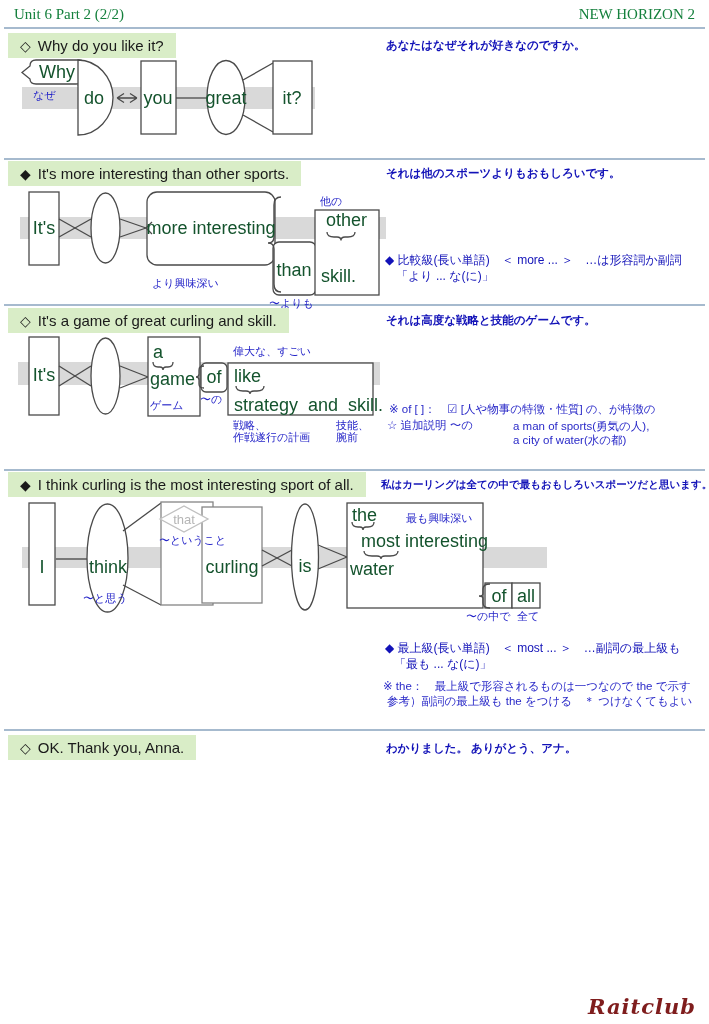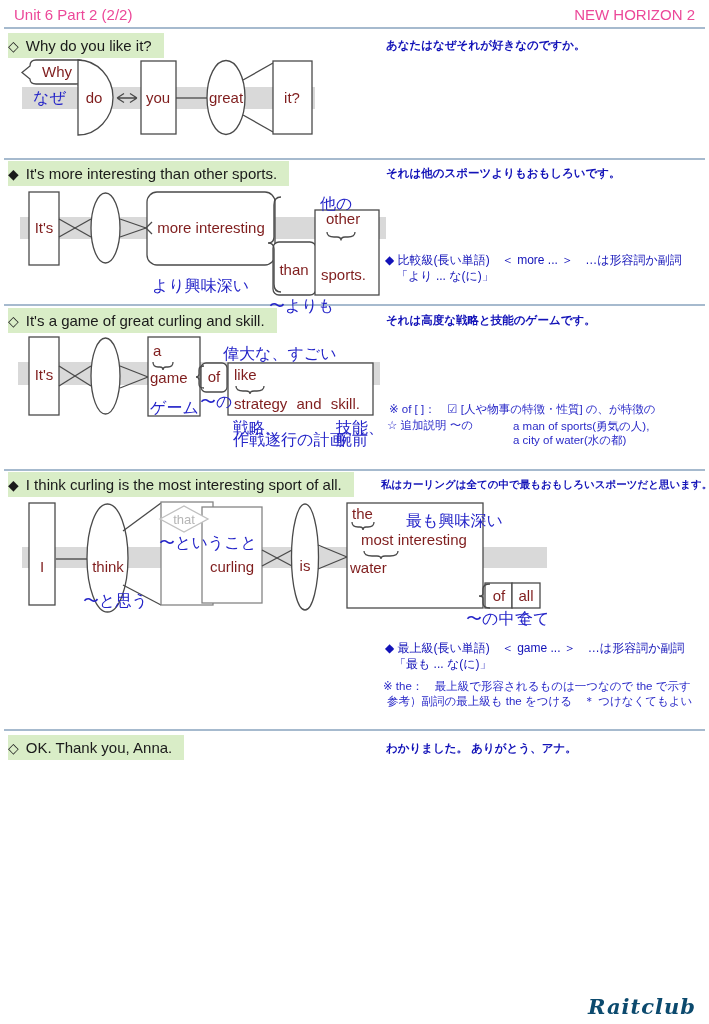--- a/index.html
+++ b/index.html
@@ -1,33 +1,33 @@
 <!DOCTYPE html>
 <html><head>
 <meta charset="utf-8">
 <style>
   html,body{margin:0;padding:0;background:#ffffff;}
   body{width:709px;height:1024px;position:relative;overflow:hidden;
        font-family:"Liberation Sans","DejaVu Sans",sans-serif;}
   .abs{position:absolute;white-space:nowrap;}
   .divider{position:absolute;left:4px;width:701px;height:2px;background:#a6bace;}
-  .hdr{font-size:15px;color:#ec4899;}
+  .hdr{font-size:15px;color:#15803d;font-family:Liberation Serif, serif;}
   .heading{position:absolute;background:#d9edc7;height:25px;line-height:25px;
-           padding:0 12px 0 0;font-size:15px;color:#1a1a1a;white-space:nowrap;}
+           padding:0 12px 0 12px;font-size:15px;color:#1a1a1a;white-space:nowrap;}
   .hm{margin-right:7px;font-size:14px;}
-  .jp{font-size:11.5px;font-weight:bold;color:#1212b8;}
+  .jp{font-size:11.5px;font-weight:bold;color:#1212b8;font-family:Liberation Serif, serif;}
   .jps{font-size:10.5px;}
-  .w{font-size:15px;color:#7f1d1d;line-height:1.15;}
+  .w{font-size:18px;color:#14532d;line-height:1.15;}
   .wc{transform:translate(-50%,-50%);}
-  .g{font-size:16px;color:#2424c8;line-height:1.15;}
+  .g{font-size:11px;color:#2424c8;line-height:1.15;}
   .nb{font-size:12px;font-weight:normal;color:#1212b8;}
   .nr{font-size:11.5px;color:#2a2ac8;}
   .that{font-size:13px;color:#b5b5b5;}
   .logo{font-family:"DejaVu Serif","Liberation Serif",serif;font-style:italic;
-        font-weight:bold;font-size:21px;color:#0c4a6e;letter-spacing:1px;}
+        font-weight:bold;font-size:21px;color:#7f1d1d;letter-spacing:1px;}
   svg{position:absolute;left:0;top:0;}
 </style>
 </head>
 <body>
 
 <div class="abs hdr" style="left:14px;top:6px">Unit 6 Part 2 (2/2)</div>
 <div class="abs hdr" style="right:14px;top:6px">NEW HORIZON 2</div>
 
 <div class="divider" style="top:27px"></div>
 <div class="divider" style="top:158px"></div>
@@ -126,37 +126,37 @@
 </div>
 <div class="abs jp" style="left:386px;top:166px">それは他のスポーツよりもおもしろいです。</div>
 
 <div class="abs w wc" style="left:44px;top:228px">It's</div>
 <div class="abs w wc" style="left:211px;top:228px">more interesting</div>
 <div class="abs g" style="left:152px;top:277px">より興味深い</div>
 <div class="abs w wc" style="left:294px;top:270px">than</div>
 <div class="abs g" style="left:269px;top:297px">〜よりも</div>
 <div class="abs g" style="left:320px;top:195px">他の</div>
 <div class="abs w" style="left:326px;top:210px">other</div>
-<div class="abs w" style="left:321px;top:266px">sports.</div>
+<div class="abs w" style="left:321px;top:266px">skill.</div>
 
 <div class="abs nb" style="left:385px;top:252px">◆ 比較級(長い単語)　＜ more ... ＞　…は形容詞か副詞</div>
 <div class="abs nb" style="left:396px;top:268px">「より ... な(に)」</div>
 
 <div class="heading" style="left:8px;top:308px">
   <span class="hm">◇</span><span>It's a game of great curling and skill.</span>
 </div>
 <div class="abs jp" style="left:386px;top:313px">それは高度な戦略と技能のゲームです。</div>
 
 <div class="abs w wc" style="left:44px;top:375px">It's</div>
 <div class="abs w" style="left:153px;top:342px">a</div>
 <div class="abs w" style="left:150px;top:369px">game</div>
 <div class="abs g" style="left:150px;top:399px">ゲーム</div>
 <div class="abs w wc" style="left:214px;top:377px">of</div>
 <div class="abs g" style="left:200px;top:393px">〜の</div>
-<div class="abs g" style="left:223px;top:345px">偉大な、すごい</div>
+<div class="abs g" style="left:233px;top:345px">偉大な、すごい</div>
 <div class="abs w" style="left:234px;top:366px">like</div>
 <div class="abs w" style="left:234px;top:395px;word-spacing:5px">strategy and skill.</div>
 <div class="abs g" style="left:233px;top:419px">戦略、</div>
 <div class="abs g" style="left:233px;top:431px">作戦遂行の計画</div>
 <div class="abs g" style="left:336px;top:419px">技能、</div>
 <div class="abs g" style="left:336px;top:431px">腕前</div>
 
 <div class="abs nr" style="left:389px;top:402px">※ of [ ]：　☑ [人や物事の特徴・性質] の、が特徴の</div>
 <div class="abs nr" style="left:513px;top:419px">a man of sports(勇気の人),</div>
 <div class="abs nr" style="left:387px;top:418px">☆ 追加説明 〜の</div>
@@ -176,21 +176,21 @@
 <div class="abs w wc" style="left:305px;top:566px">is</div>
 <div class="abs w" style="left:352px;top:505px">the</div>
 <div class="abs g" style="left:406px;top:512px">最も興味深い</div>
 <div class="abs w" style="left:361px;top:531px">most interesting</div>
 <div class="abs w" style="left:350px;top:559px">water</div>
 <div class="abs w wc" style="left:499px;top:596px">of</div>
 <div class="abs w wc" style="left:526px;top:596px">all</div>
 <div class="abs g" style="left:466px;top:610px">〜の中で</div>
 <div class="abs g" style="left:517px;top:610px">全て</div>
 
-<div class="abs nb" style="left:385px;top:640px">◆ 最上級(長い単語)　＜ game ... ＞　…は形容詞か副詞</div>
+<div class="abs nb" style="left:385px;top:640px">◆ 最上級(長い単語)　＜ most ... ＞　…副詞の最上級も</div>
 <div class="abs nb" style="left:394px;top:656px">「最も ... な(に)」</div>
 <div class="abs nr" style="left:383px;top:679px">※ the：　最上級で形容されるものは一つなので the で示す</div>
 <div class="abs nr" style="left:387px;top:694px">参考）副詞の最上級も the をつける　＊ つけなくてもよい</div>
 
 <div class="heading" style="left:8px;top:735px">
   <span class="hm">◇</span><span>OK. Thank you, Anna.</span>
 </div>
 <div class="abs jp" style="left:386px;top:741px">わかりました。 ありがとう、アナ。</div>
 
 <div class="abs logo" style="left:588px;top:994px">Raitclub</div>

